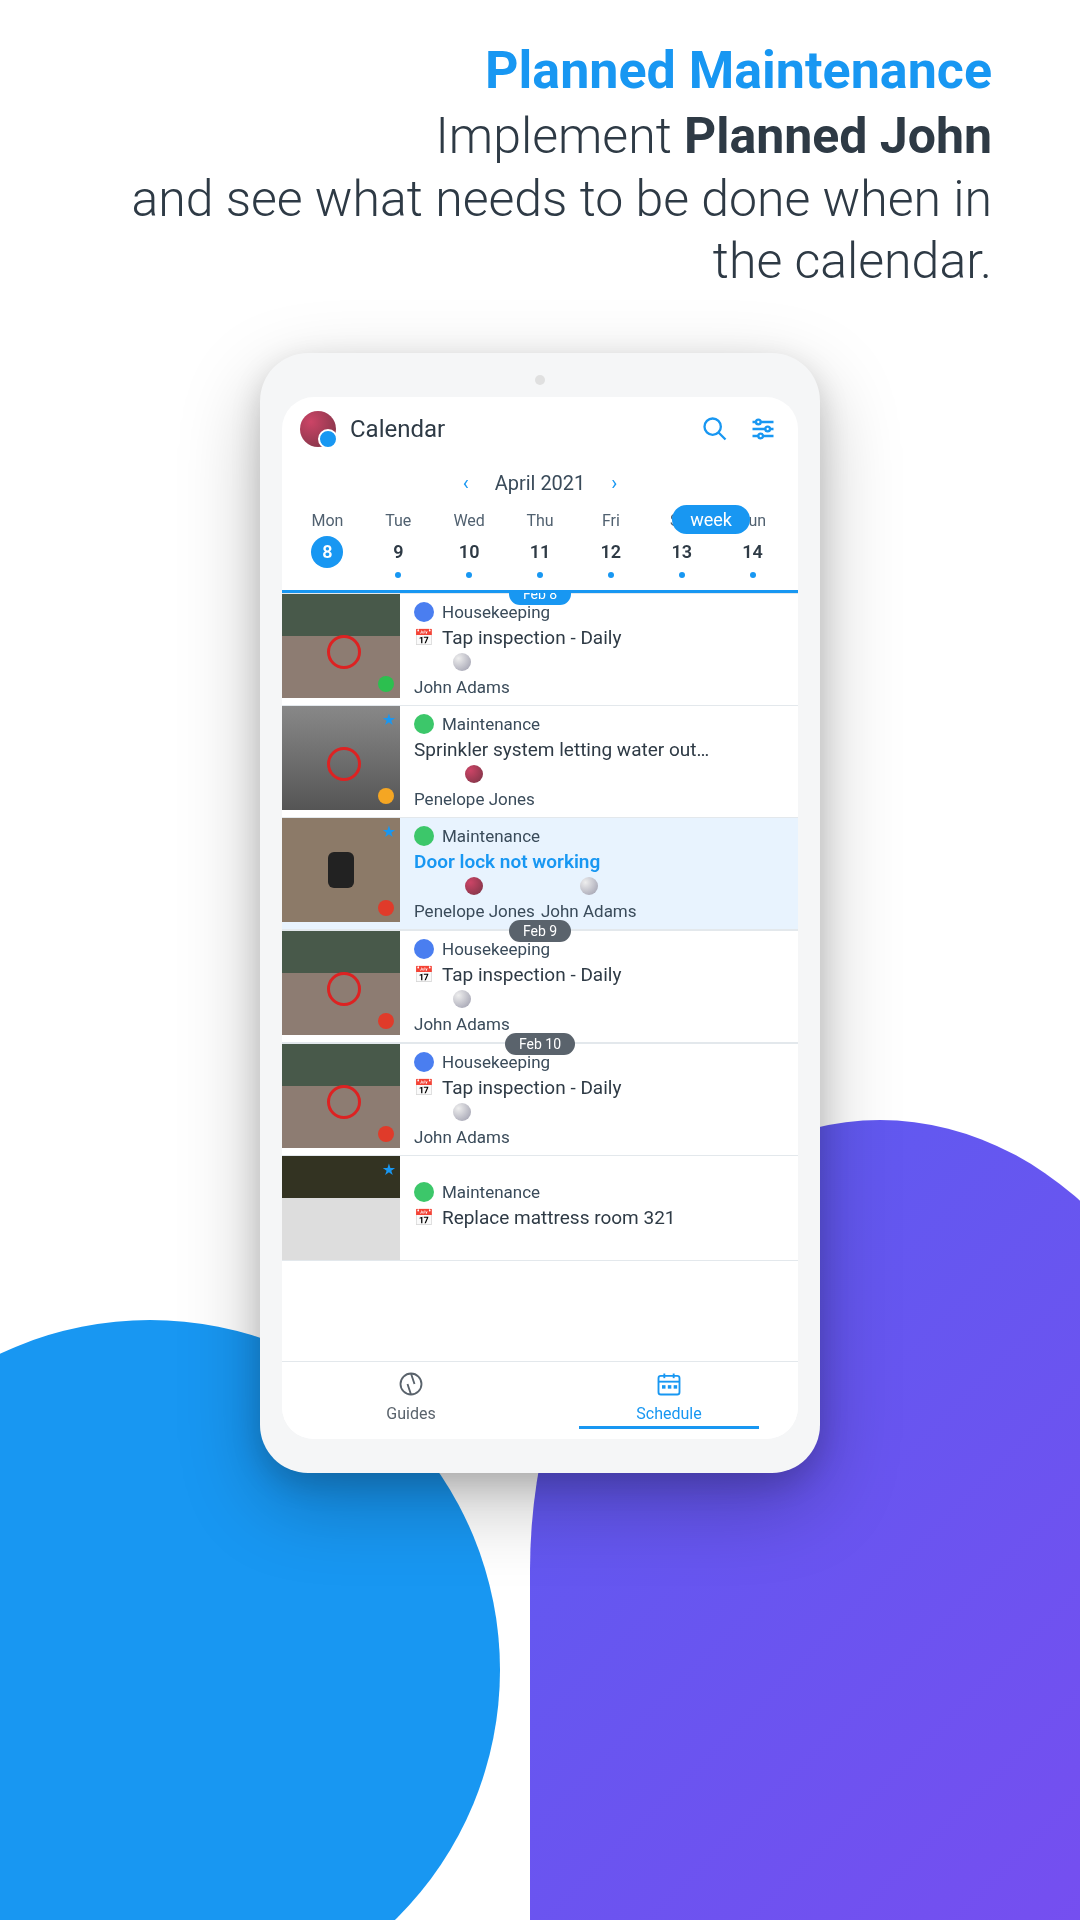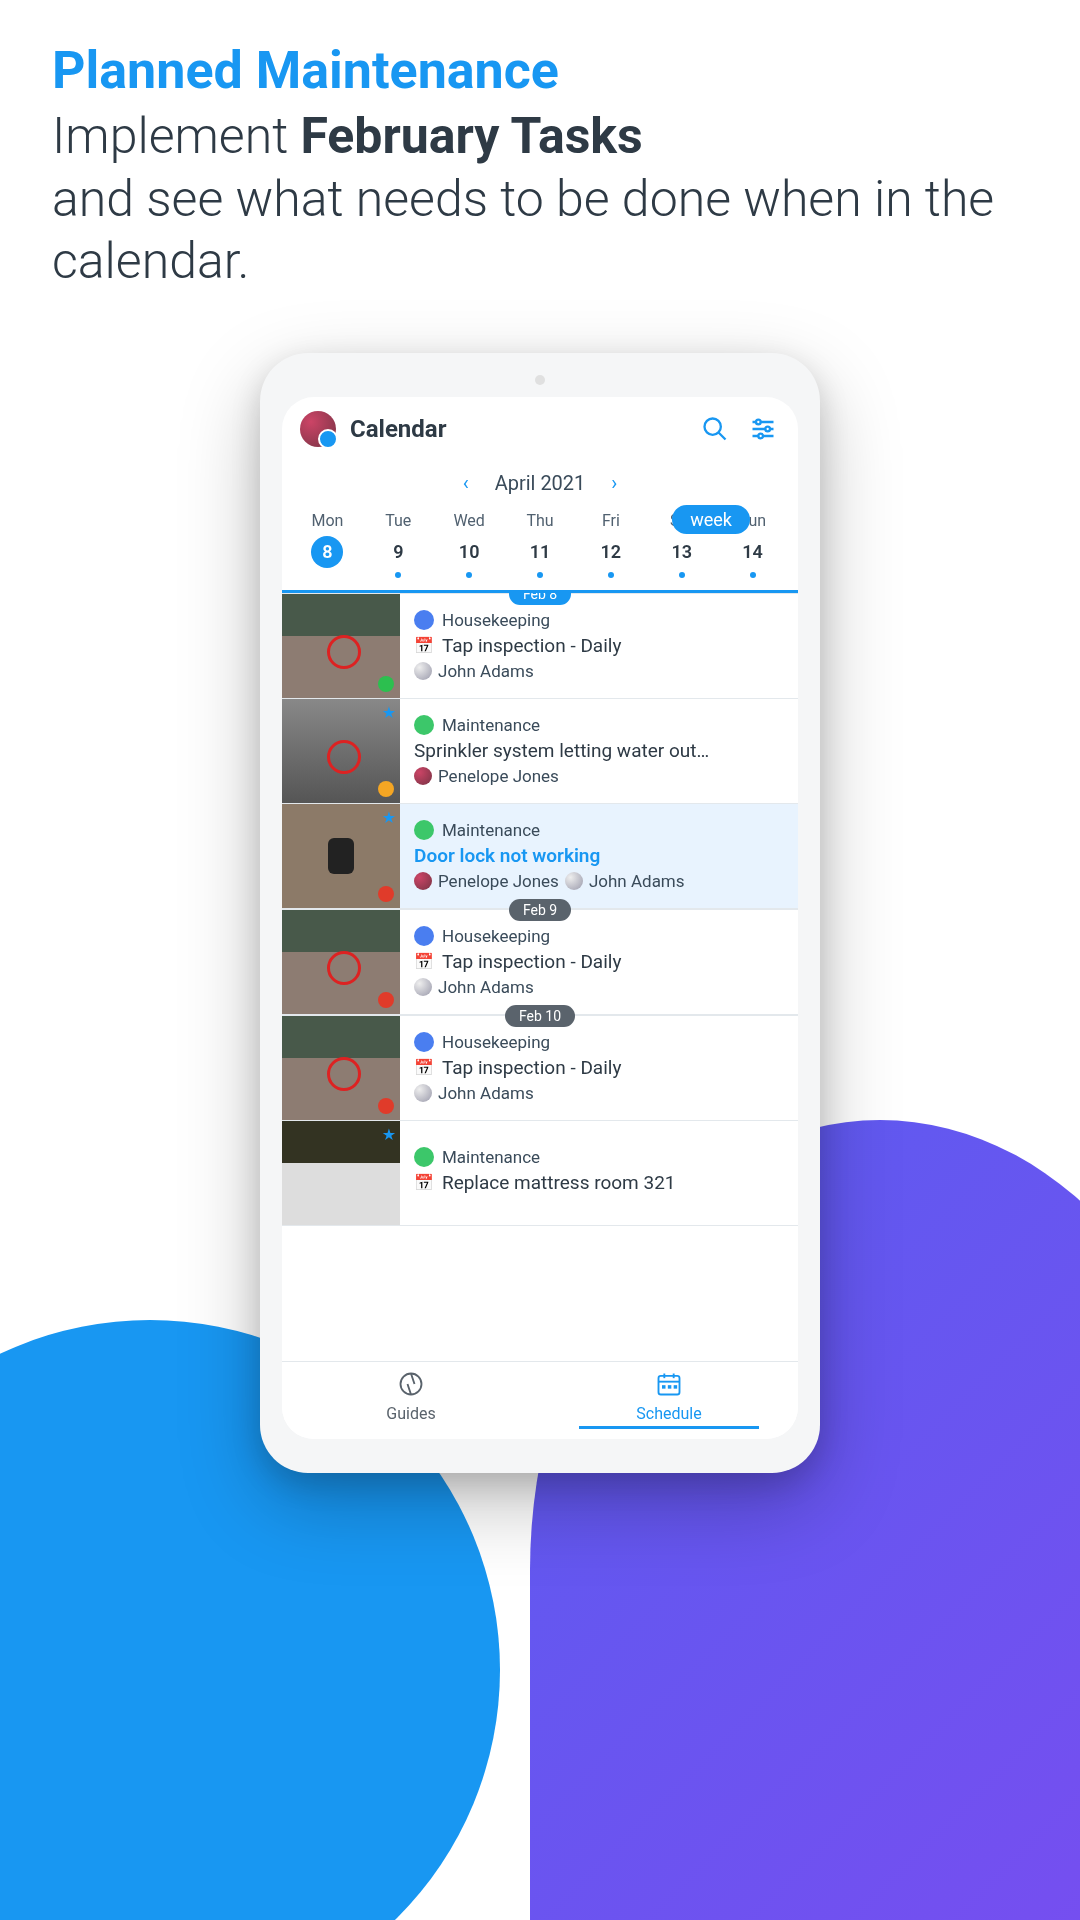--- a/index.html
+++ b/index.html
@@ -27,22 +27,22 @@
     bottom: -100px;
     width: 700px;
     height: 900px;
     background: linear-gradient(135deg, #5b5cf0, #7a4cf0);
     border-radius: 50% 50% 0 0;
     z-index: 0;
   }
   .promo {
     position: relative;
     z-index: 2;
-    text-align: left;
-    padding: 40px 52px 30px;
+    text-align: right;
+    padding: 40px 88px 30px;
   }
   .promo h1 {
     font-size: 52px;
     font-weight: 700;
     color: #1897f2;
     margin-bottom: 4px;
   }
   .promo p {
     font-size: 50px;
     color: #2e3a45;
@@ -92,21 +92,20 @@
   .avatar::after {
     content: "";
     position: absolute; right: -2px; bottom: -2px;
     width: 16px; height: 16px; border-radius: 50%;
     background: #1897f2; border: 2px solid #fff;
   }
   .title {
     flex: 1;
     font-size: 24px;
     color: #2e3a45;
-    font-weight: bold;
   }
   .icon-btn {
     width: 34px; height: 34px;
     display: flex; align-items: center; justify-content: center;
     color: #1897f2;
   }
   .icon-btn svg { width: 28px; height: 28px; }
 
   
   .monthbar {
@@ -203,21 +202,21 @@
     justify-content: center;
   }
   .cat-row { display: flex; align-items: center; gap: 8px; color: #3a4b5a; font-size: 17px; }
   .cat-dot { width: 20px; height: 20px; border-radius: 50%; display:inline-flex;align-items:center;justify-content:center; }
   .cat-blue { background: #4a7ef0; }
   .cat-green { background: #3cc76a; }
   .title-row { display: flex; align-items: center; gap: 8px; color: #2e3a45; font-size: 19px; white-space: nowrap; overflow: hidden; text-overflow: ellipsis; }
   .title-row.link { color: #1897f2; font-weight: 600; }
   .cal-icon { color: #8a97a3; font-size: 16px; }
   .people-row { display: flex; align-items: center; gap: 6px; flex-wrap: wrap; }
-  .person { display: inline-flex; align-items: center; gap: 6px; color: #3a4b5a; font-size: 17px; }
+  .person { display: inline-flex; align-items: center; gap: 6px; color: #3a4b5a; font-size: 17px; flex-direction: column; }
   .pavatar { width: 18px; height: 18px; border-radius: 50%; background: #678; display:inline-block; }
   .pavatar.pj { background: radial-gradient(circle at 30% 30%, #c46, #734); }
   .pavatar.ja { background: radial-gradient(circle at 30% 30%, #eee, #99a); }
 
   
   .bottomnav {
     display: flex;
     border-top: 1px solid #e3e8ec;
     background: #fff;
   }
@@ -240,21 +239,21 @@
 </style>
 </head>
 <body>
 
 <div class="bg-blob-left"></div>
 <div class="bg-blob-right"></div>
 
 <div class="promo">
   <h1>Planned Maintenance</h1>
   <p>
-    <span>Implement </span><strong>February Tasks</strong><br>
+    <span>Implement </span><strong>Planned John</strong><br>
     <span>and see what needs to be done when in the calendar.</span>
   </p>
 </div>
 
 <div class="phone">
   <div class="speaker"></div>
   <div class="screen">
 
     <div class="topbar">
       <div class="avatar"></div>

